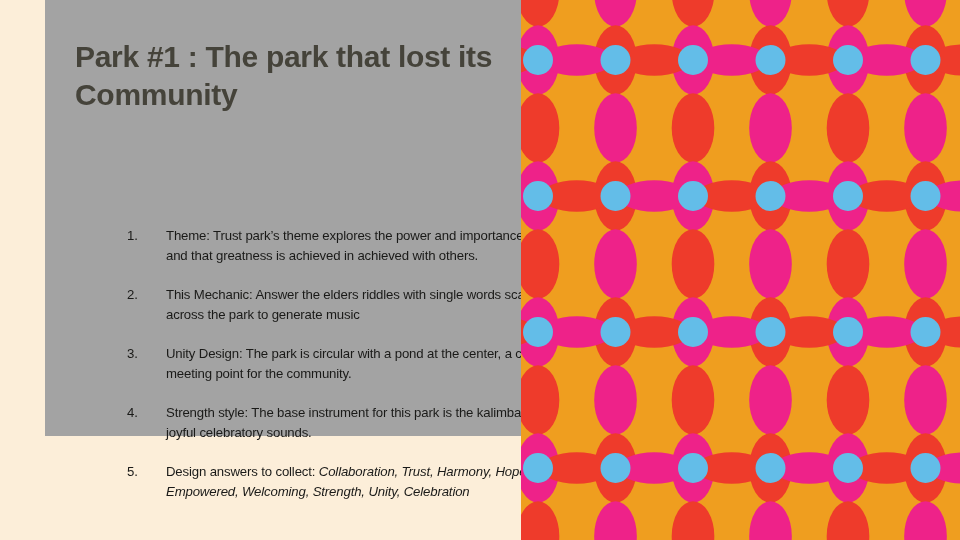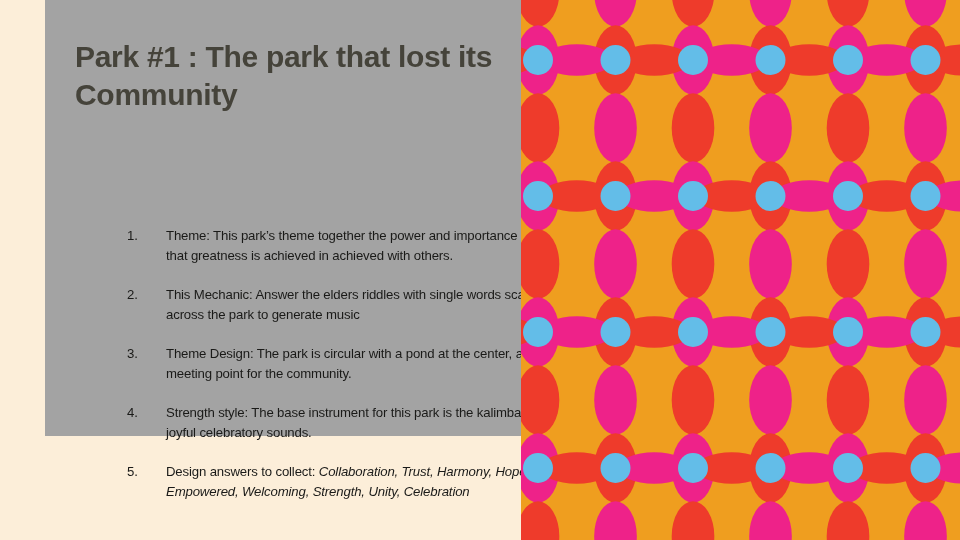--- a/index.html
+++ b/index.html
@@ -110,23 +110,23 @@
 <body>
 
 <div id="slide">
 
   <div id="content">
 
     <div id="title">Park #1 : The park that lost its Community</div>
 
 
     <ol id="bullets">
-        <li class="bullet"><span class="bullet-num">1.</span><b>Theme:</b><span> This park’s theme together the </span><b>power and importance of unity</b><span> and that greatness is achieved in </span><b>achieved with others</b><span>.</span></li>
+        <li class="bullet"><span class="bullet-num">1.</span><b>Theme:</b><span> Trust park’s theme explores the </span><b>power and importance of unity</b><span> and that greatness is achieved in </span><b>achieved with others</b><span>.</span></li>
         <li class="bullet"><span class="bullet-num">2.</span><b>This Mechanic</b><span>: Answer the elders riddles with single words scattered across the park to generate music</span></li>
-        <li class="bullet"><span class="bullet-num">3.</span><b>Theme Design:</b><span> The park is circular with a pond at the center, a central meeting point for the community.</span></li>
+        <li class="bullet"><span class="bullet-num">3.</span><b>Unity Design:</b><span> The park is circular with a pond at the center, a central meeting point for the community.</span></li>
         <li class="bullet"><span class="bullet-num">4.</span><b>Strength style:</b><span> The base instrument for this park is the kalimba, bringing  joyful celebratory sounds.</span></li>
         <li class="bullet"><span class="bullet-num">5.</span><b>Design answers to collect:</b><i> Collaboration, Trust, Harmony, Hope, Empowered, Welcoming, Strength, Unity, Celebration</i></li>
       </ol>
 
   </div>
 
   <div id="pattern-panel">
     <svg id="pattern-svg" viewBox="0 0 439 540" preserveAspectRatio="none" xmlns="http://www.w3.org/2000/svg">
       <rect id="pattern-bg" x="0" y="0" width="439" height="540" fill="#ef9e1f"></rect>
       <g id="pattern-shapes">

